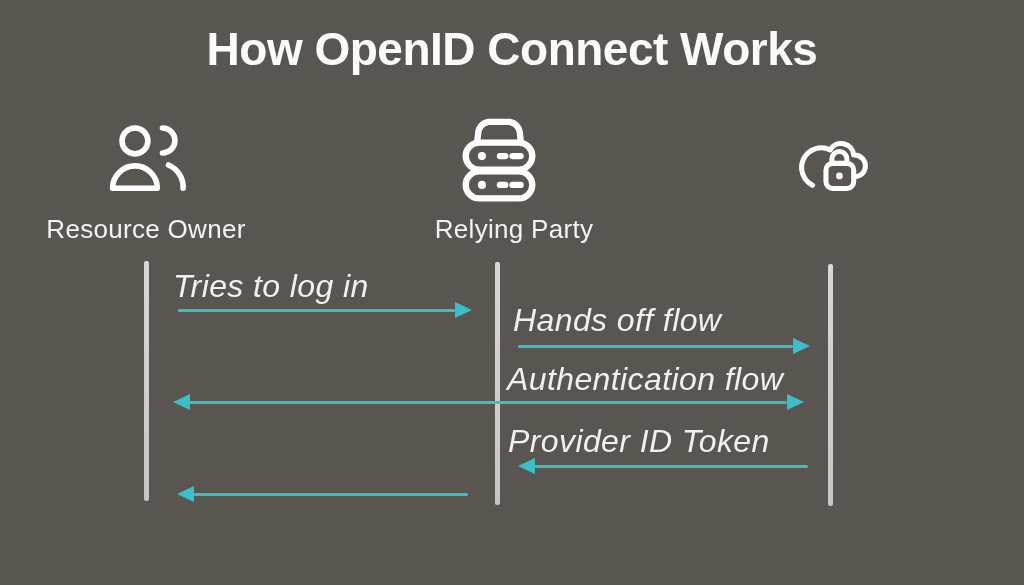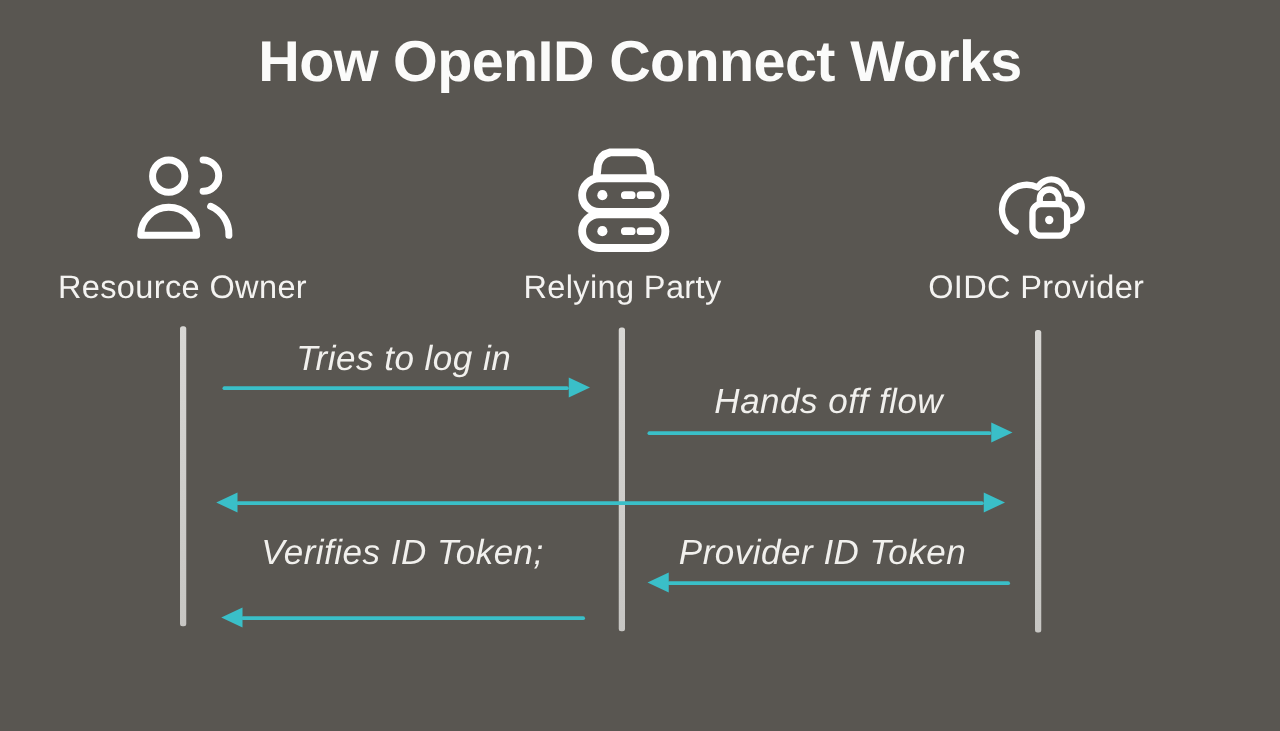--- a/index.html
+++ b/index.html
@@ -19,22 +19,22 @@
   .actor-icon{position:absolute;}
   .actor-label{
     position:absolute;width:300px;text-align:center;
     font-size:26px;color:#f4f3f1;letter-spacing:0.3px;
   }
   .lifeline{
     position:absolute;width:5px;border-radius:2px;
     background:linear-gradient(#d8d7d4,#c7c6c3);
   }
   .msg-label{
-    position:absolute;text-align:center;
-    font-style:italic;font-size:28px;line-height:31px;
+    position:absolute;text-align:left;
+    font-style:italic;font-size:32px;line-height:31px;
     color:#f1f0ed;letter-spacing:0.4px;
   }
   .shaft{
     position:absolute;height:3px;border-radius:2px;
     background:#3abfc8;
   }
   .head{position:absolute;width:0;height:0;
     border-top:8px solid transparent;border-bottom:8px solid transparent;}
   .head.r{border-left:17px solid #3abfc8;}
   .head.l{border-right:17px solid #3abfc8;}
@@ -61,61 +61,61 @@
     <svg width="90" height="98" viewBox="0 0 100 108" fill="none" stroke="#ffffff" stroke-width="7" stroke-linecap="round" stroke-linejoin="round">
       <path d="M25 44 L27 26 Q29 17 38 15 L62 15 Q71 17 73 26 L75 44"></path>
       <rect x="13" y="38" width="74" height="30" rx="15" fill="#595651"></rect>
       <rect x="13" y="70" width="74" height="30" rx="15" fill="#595651"></rect>
       <circle cx="31" cy="53" r="4.5" fill="#ffffff" stroke="none"></circle>
       <path d="M51 53 L57 53 M65 53 L74 53"></path>
       <circle cx="31" cy="85" r="4.5" fill="#ffffff" stroke="none"></circle>
       <path d="M51 85 L57 85 M65 85 L74 85"></path>
     </svg>
   </div>
-  <div class="actor-label" style="left:348px;top:214px;">Relying Party</div>
+  <div class="actor-label" style="left:364px;top:214px;">Relying Party</div>
 
   <div class="actor-icon" style="left:789px;top:118px;">
     <svg width="84" height="84" viewBox="0 0 100 100" fill="none" stroke="#ffffff" stroke-width="6" stroke-linecap="round" stroke-linejoin="round">
       <path d="M28 80 A23 23 0 1 1 49 38 A15 15 0 0 1 77 44 A13 13 0 1 1 73 69"></path>
       <path d="M51 56 v-7 a9 9 0 0 1 18 0 v7"></path>
       <rect x="44" y="54" width="33" height="30" rx="8" fill="#595651"></rect>
       <circle cx="60" cy="69" r="4" fill="#ffffff" stroke="none"></circle>
     </svg>
   </div>
-  <div class="actor-label" style="left:679px;top:214px;">OIDC Provider</div>
 
   <div class="lifeline" style="left:144px;top:261px;height:240px;"></div>
   <div class="lifeline" style="left:495px;top:262px;height:243px;"></div>
   <div class="lifeline" style="left:828px;top:264px;height:242px;"></div>
 
   <div class="msg-label" style="left:173px;top:271px;width:300px;">Tries to log in</div>
   <div>
     <div class="shaft" style="left:178px;top:309px;width:277px;"></div>
     <div class="head r" style="left:455px;top:302px;"></div>
   </div>
 
   <div class="msg-label" style="left:513px;top:305px;width:300px;">Hands off flow</div>
   <div>
     <div class="shaft" style="left:518px;top:345px;width:275px;"></div>
     <div class="head r" style="left:793px;top:338px;"></div>
   </div>
 
+  <div class="msg-label" style="left:507px;top:364px;width:300px;">Authentication flow</div>
   <div>
     <div class="head l" style="left:173px;top:394px;"></div>
     <div class="shaft" style="left:189px;top:401px;width:598px;"></div>
     <div class="head r" style="left:787px;top:394px;"></div>
   </div>
 
   <div class="msg-label" style="left:508px;top:426px;width:300px;">Provider ID Token</div>
   <div>
     <div class="head l" style="left:518px;top:458px;"></div>
     <div class="shaft" style="left:534px;top:465px;width:274px;"></div>
   </div>
 
   <div class="msg-label" style="left:172px;top:426px;width:300px;">
-    <span>Verifies ID Token;</span><br>
+    <br>
   </div>
   <div>
     <div class="head l" style="left:177px;top:486px;"></div>
     <div class="shaft" style="left:193px;top:493px;width:275px;"></div>
   </div>
 
 </div>
 
 </body></html>

